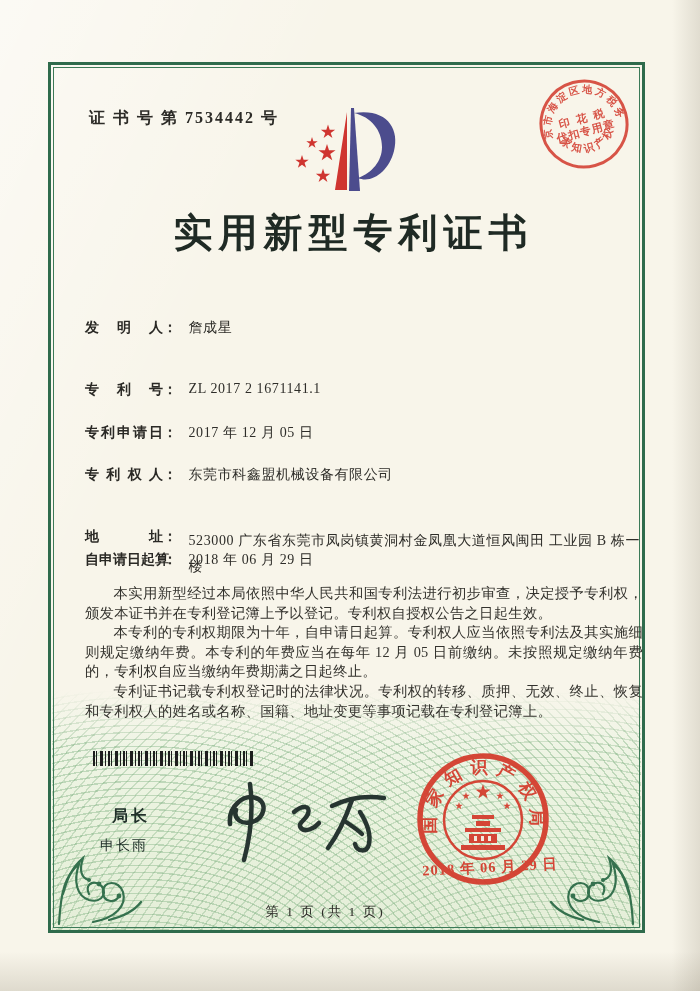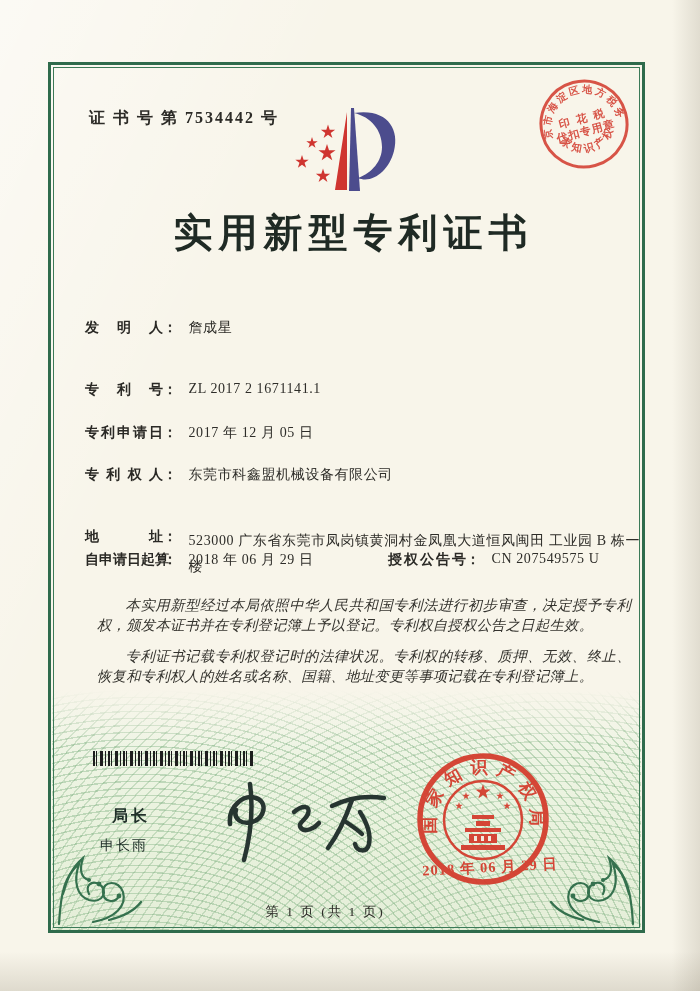--- a/index.html
+++ b/index.html
@@ -53,21 +53,21 @@
     text-align:justify; text-align-last:justify; font-weight:bold; color:#2a2925;
   }
   .fcolon { display:inline-block; vertical-align:top; font-weight:bold; margin:0 2px 0 0; }
   .fvalue { display:inline-block; vertical-align:top; margin-left:6px; letter-spacing:.6px; }
   .fvalue.multi { white-space:normal; width:452px; line-height:26px; }
   .body-text {
     position:absolute; left:85px; top:584px; width:558px;
     font-size:14.3px; line-height:19.6px; letter-spacing:.3px;
     color:#33322d; text-align:justify;
   }
-  .body-text p { text-indent:2em; margin:12px;font-style:italic; }
+  .body-text p { text-indent:2em; margin:0; }
   .barcode {
     position:absolute; left:93px; top:751px; width:160px; height:15px;
     background:repeating-linear-gradient(90deg,
       #1e1e1e 0 2px, transparent 2px 3px,
       #1e1e1e 3px 4px, transparent 4px 7px,
       #1e1e1e 7px 10px, transparent 10px 12px,
       #1e1e1e 12px 13px, transparent 13px 15px);
   }
   .sig-title { position:absolute; left:112px; top:806px; font-size:16px; letter-spacing:3px; color:#21302a; font-weight:bold; }
   .sig-name  { position:absolute; left:100px; top:837px; font-size:14px; letter-spacing:2px; color:#21302a; font-weight:normal; }
@@ -177,27 +177,24 @@
     <span class="fvalue">东莞市科鑫盟机械设备有限公司</span>
   </div>
   <div class="frow" style="top:528px">
     <span class="flabel">地址</span><span class="fcolon">：</span>
     <span class="fvalue multi">523000 广东省东莞市凤岗镇黄洞村金凤凰大道恒风闽田 工业园 B 栋一楼</span>
   </div>
   <div class="frow" style="top:551px">
     <span class="flabel">自申请日起算</span><span class="fcolon">：</span>
     <span class="fvalue">2018 年 06 月 29 日</span>
   </div>
-  <div class="frow" style="left:388px; top:551px">
-    <span class="flabel">授权公告号</span><span class="fcolon">：</span>
-    <span class="fvalue">CN 207549575 U</span>
-  </div>
 
   <div class="body-text">
     <p>本实用新型经过本局依照中华人民共和国专利法进行初步审查，决定授予专利权，颁发本证书并在专利登记簿上予以登记。专利权自授权公告之日起生效。</p>
+    <p>本专利的专利权期限为十年，自申请日起算。专利权人应当依照专利法及其实施细则规定缴纳年费。本专利的年费应当在每年 12 月 05 日前缴纳。未按照规定缴纳年费的，专利权自应当缴纳年费期满之日起终止。</p>
     <p>专利证书记载专利权登记时的法律状况。专利权的转移、质押、无效、终止、恢复和专利权人的姓名或名称、国籍、地址变更等事项记载在专利登记簿上。</p>
   </div>
 
   <div class="barcode"></div>
 
   <div class="sig-title">局长</div>
   <div class="sig-name">申长雨</div>
 
   <svg class="signature" width="200" height="92" viewBox="0 0 200 92">
     <g fill="none" stroke="#273531" stroke-width="4.5" stroke-linecap="round" stroke-linejoin="round">

